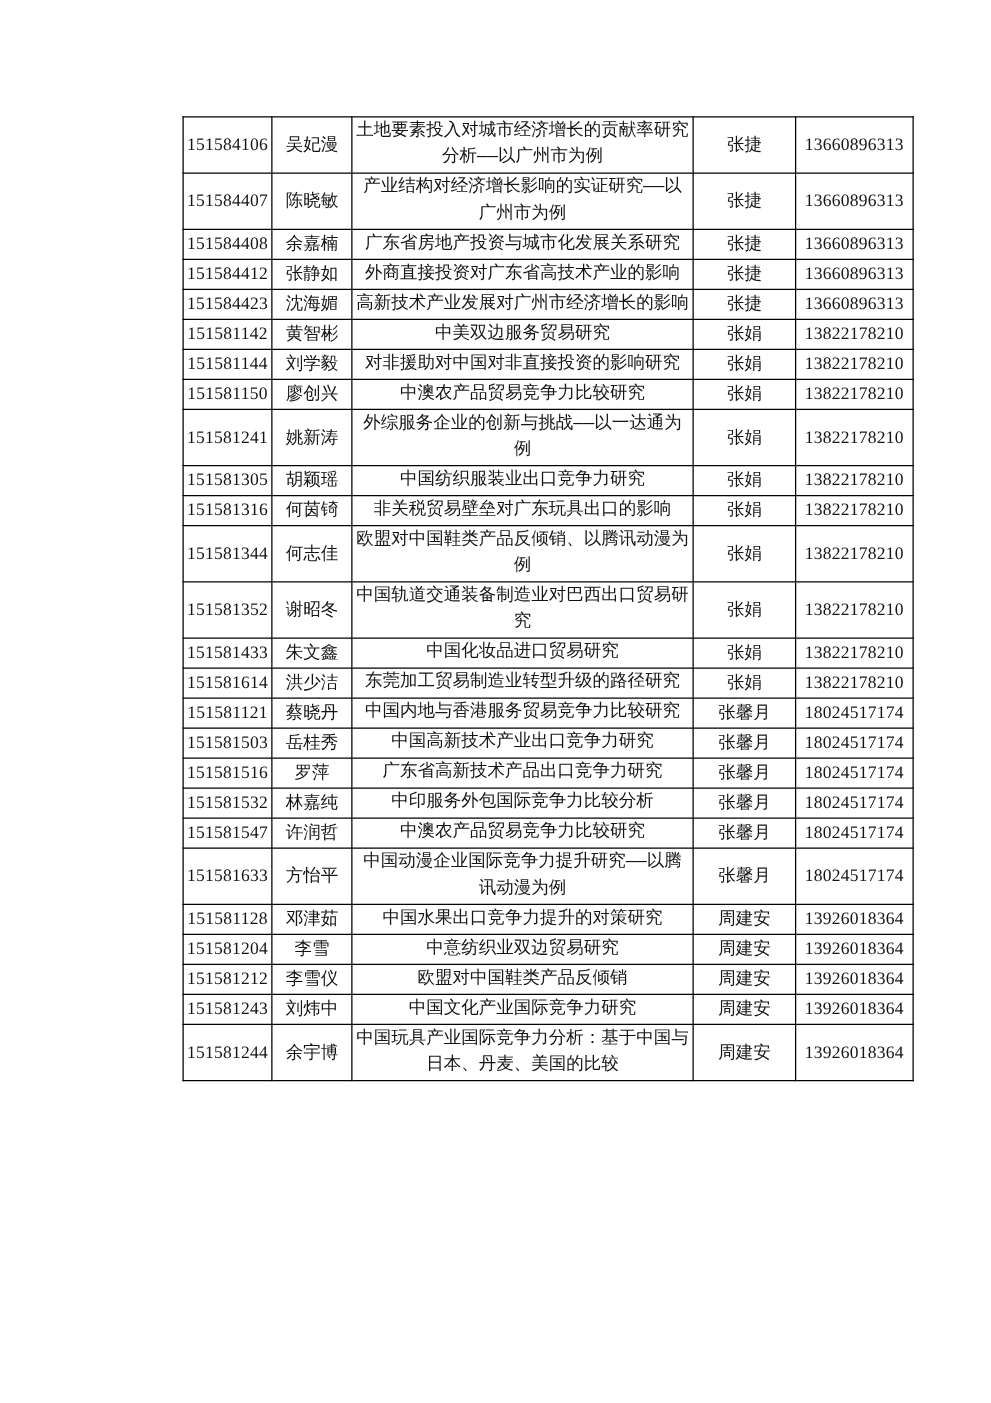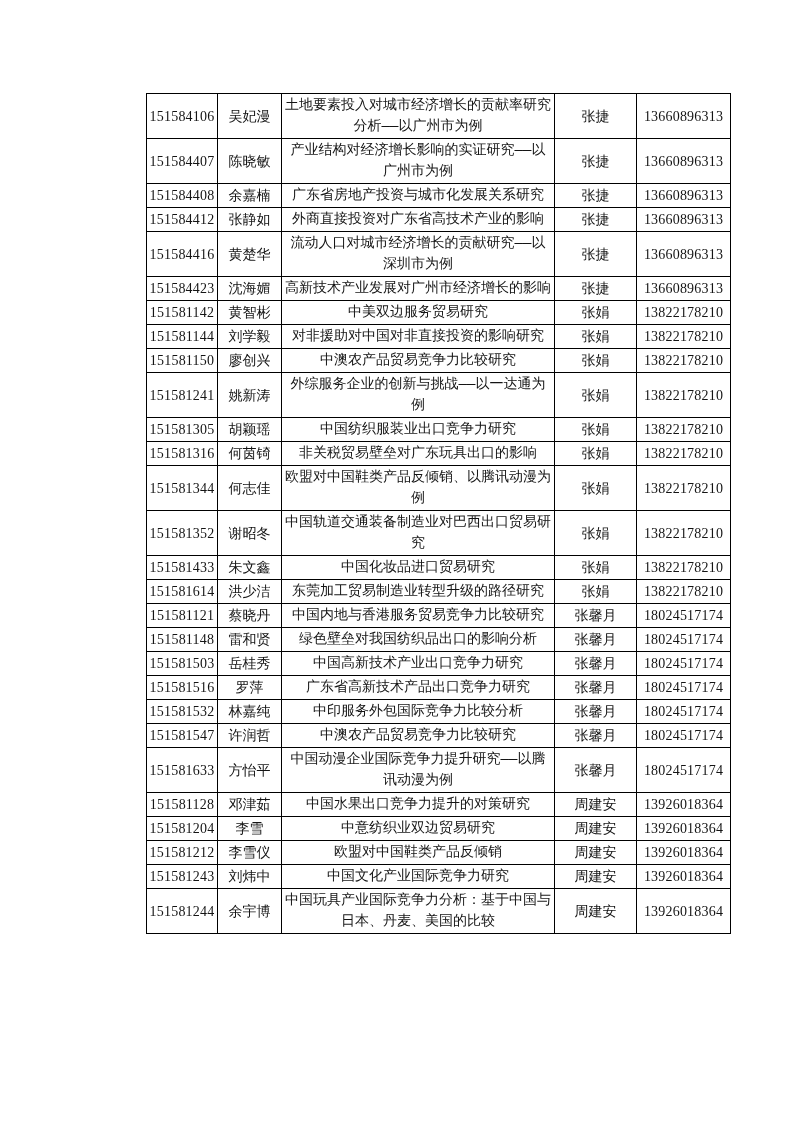--- a/index.html
+++ b/index.html
@@ -80,27 +80,20 @@
     <td class="col-phone">13660896313</td>
   </tr>
         <tr>
     <td class="col-id">151584412</td>
     <td class="col-name">张静如</td>
     <td class="col-title">外商直接投资对广东省高技术产业的影响</td>
     <td class="col-advisor">张捷</td>
     <td class="col-phone">13660896313</td>
   </tr>
         <tr>
-    <td class="col-id">151584416</td>
-    <td class="col-name">黄楚华</td>
-    <td class="col-title">流动人口对城市经济增长的贡献研究——以深圳市为例</td>
-    <td class="col-advisor">张捷</td>
-    <td class="col-phone">13660896313</td>
-  </tr>
-        <tr>
     <td class="col-id">151584423</td>
     <td class="col-name">沈海媚</td>
     <td class="col-title">高新技术产业发展对广州市经济增长的影响</td>
     <td class="col-advisor">张捷</td>
     <td class="col-phone">13660896313</td>
   </tr>
         <tr>
     <td class="col-id">151581142</td>
     <td class="col-name">黄智彬</td>
     <td class="col-title">中美双边服务贸易研究</td>
@@ -167,27 +160,20 @@
     <td class="col-id">151581614</td>
     <td class="col-name">洪少洁</td>
     <td class="col-title">东莞加工贸易制造业转型升级的路径研究</td>
     <td class="col-advisor">张娟</td>
     <td class="col-phone">13822178210</td>
   </tr>
         <tr>
     <td class="col-id">151581121</td>
     <td class="col-name">蔡晓丹</td>
     <td class="col-title">中国内地与香港服务贸易竞争力比较研究</td>
-    <td class="col-advisor">张馨月</td>
-    <td class="col-phone">18024517174</td>
-  </tr>
-        <tr>
-    <td class="col-id">151581148</td>
-    <td class="col-name">雷和贤</td>
-    <td class="col-title">绿色壁垒对我国纺织品出口的影响分析</td>
     <td class="col-advisor">张馨月</td>
     <td class="col-phone">18024517174</td>
   </tr>
         <tr>
     <td class="col-id">151581503</td>
     <td class="col-name">岳桂秀</td>
     <td class="col-title">中国高新技术产业出口竞争力研究</td>
     <td class="col-advisor">张馨月</td>
     <td class="col-phone">18024517174</td>
   </tr>

